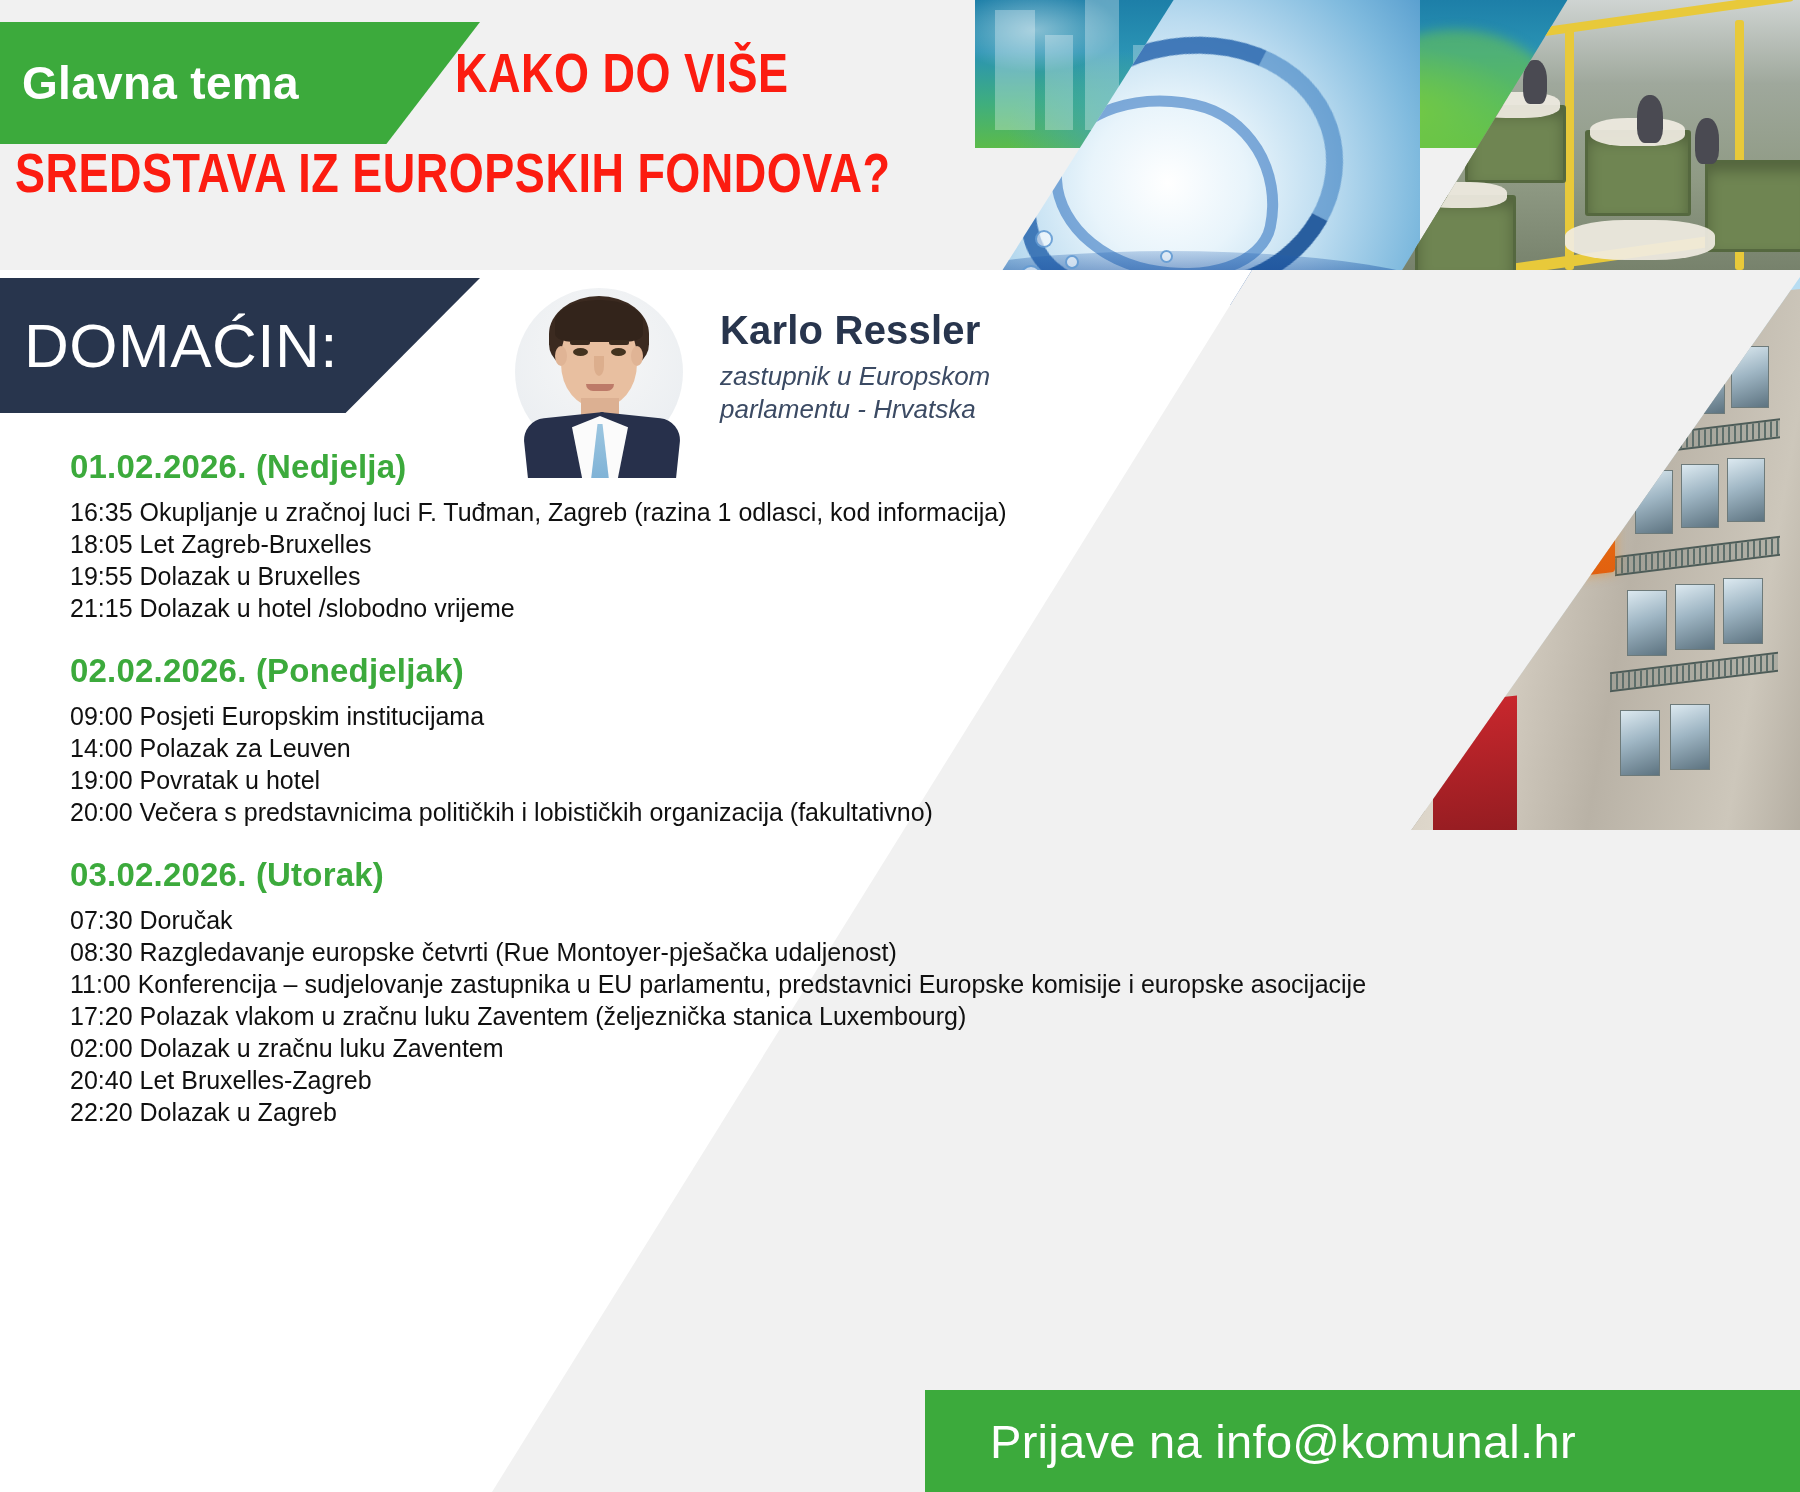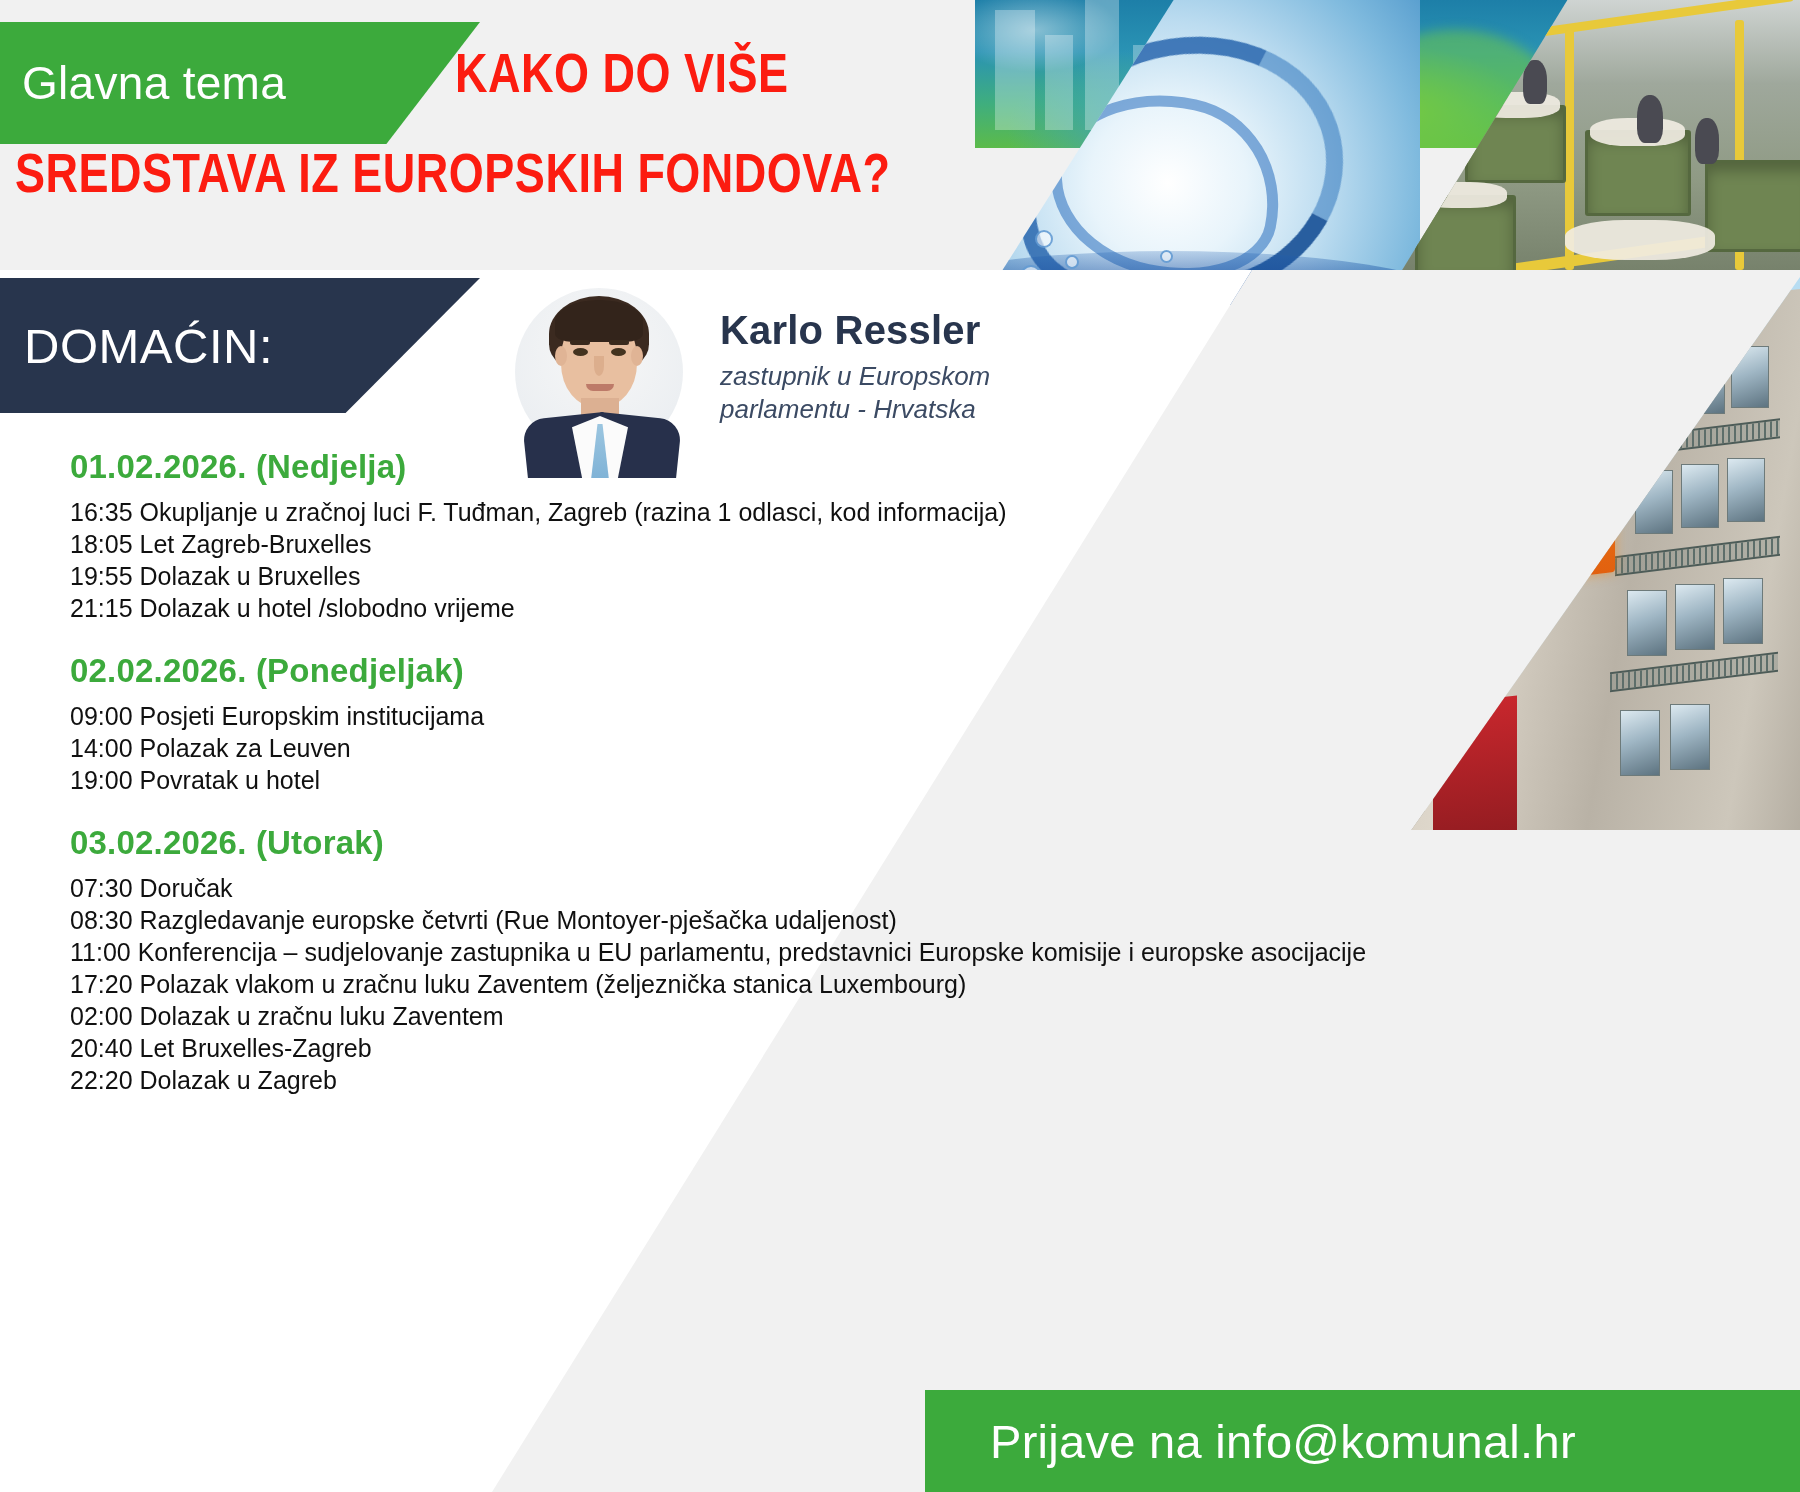--- a/index.html
+++ b/index.html
@@ -123,21 +123,21 @@
   }
 
   
   .tag-green{
     position:absolute;left:0;top:22px;width:480px;height:122px;
     background:#3caa3c;
     clip-path:polygon(0 0, 100% 0, 80.5% 100%, 0 100%);
     display:flex;align-items:center;
   }
   .tag-green .label{
-    color:#ffffff;font-size:46px;font-weight:normal;margin-left:22px;
+    color:#ffffff;font-size:46px;font-weight:bold;margin-left:22px;
     letter-spacing:.3px;
   }
 
   
   .headline{
     position:absolute;left:455px;top:44px;width:760px;
     color:#fc1c10;font-weight:bold;font-size:45px;
     line-height:1;letter-spacing:.5px;
     font-family:"Liberation Sans", sans-serif;
   }
@@ -149,21 +149,21 @@
 
   
   .host-bar{
     position:absolute;left:0;top:278px;width:480px;height:135px;
     background:#28354d;
     clip-path:polygon(0 0, 100% 0, 72% 100%, 0 100%);
     display:flex;align-items:center;
     z-index:3;
   }
   .host-bar .label{
-    color:#ffffff;font-size:49px;font-weight:normal;margin-left:24px;letter-spacing:.5px;
+    color:#ffffff;font-size:62px;font-weight:normal;margin-left:24px;letter-spacing:.5px;
   }
 
   
   .portrait{
     position:absolute;left:515px;top:288px;width:168px;height:190px;
     z-index:4;overflow:hidden;
   }
   .portrait .circ{
     position:absolute;left:0;top:0;width:168px;height:168px;border-radius:50%;
     background:radial-gradient(circle at 50% 38%, #f7f7f7 0%, #eceff2 70%, #e2e6ea 100%);
@@ -355,20 +355,21 @@
         <div class="item">21:15 Dolazak u hotel /slobodno vrijeme</div>
       </div>
     </div>
 
     <div class="day">
       <div class="day-title">02.02.2026. (Ponedjeljak)</div>
       <div class="items">
         <div class="item">09:00 Posjeti Europskim institucijama</div>
         <div class="item">14:00 Polazak za Leuven</div>
         <div class="item">19:00 Povratak u hotel</div>
+        <div class="item">20:00 Večera s predstavnicima političkih i lobističkih organizacija (fakultativno)</div>
       </div>
     </div>
 
     <div class="day">
       <div class="day-title">03.02.2026. (Utorak)</div>
       <div class="items">
         <div class="item">07:30 Doručak</div>
         <div class="item">08:30 Razgledavanje europske četvrti (Rue Montoyer-pješačka udaljenost)</div>
         <div class="item">11:00 Konferencija – sudjelovanje zastupnika u EU parlamentu, predstavnici Europske komisije i europske asocijacije</div>
         <div class="item">17:20 Polazak vlakom u zračnu luku Zaventem (željeznička stanica Luxembourg)</div>

